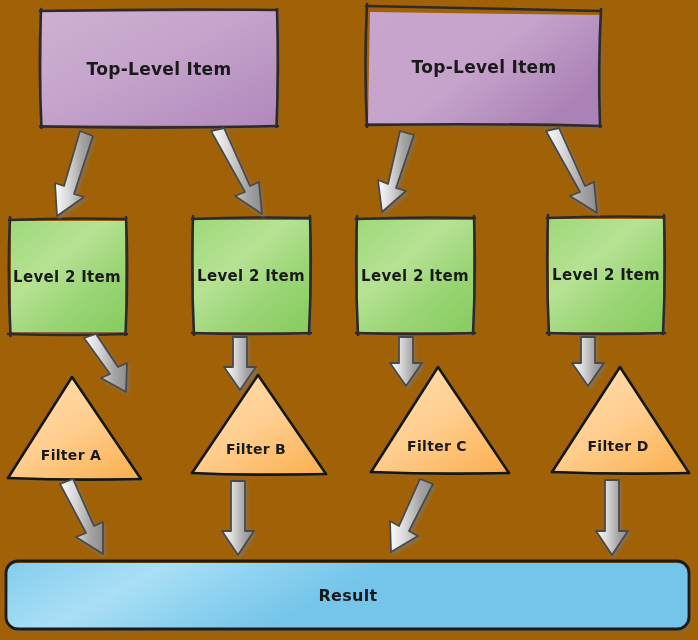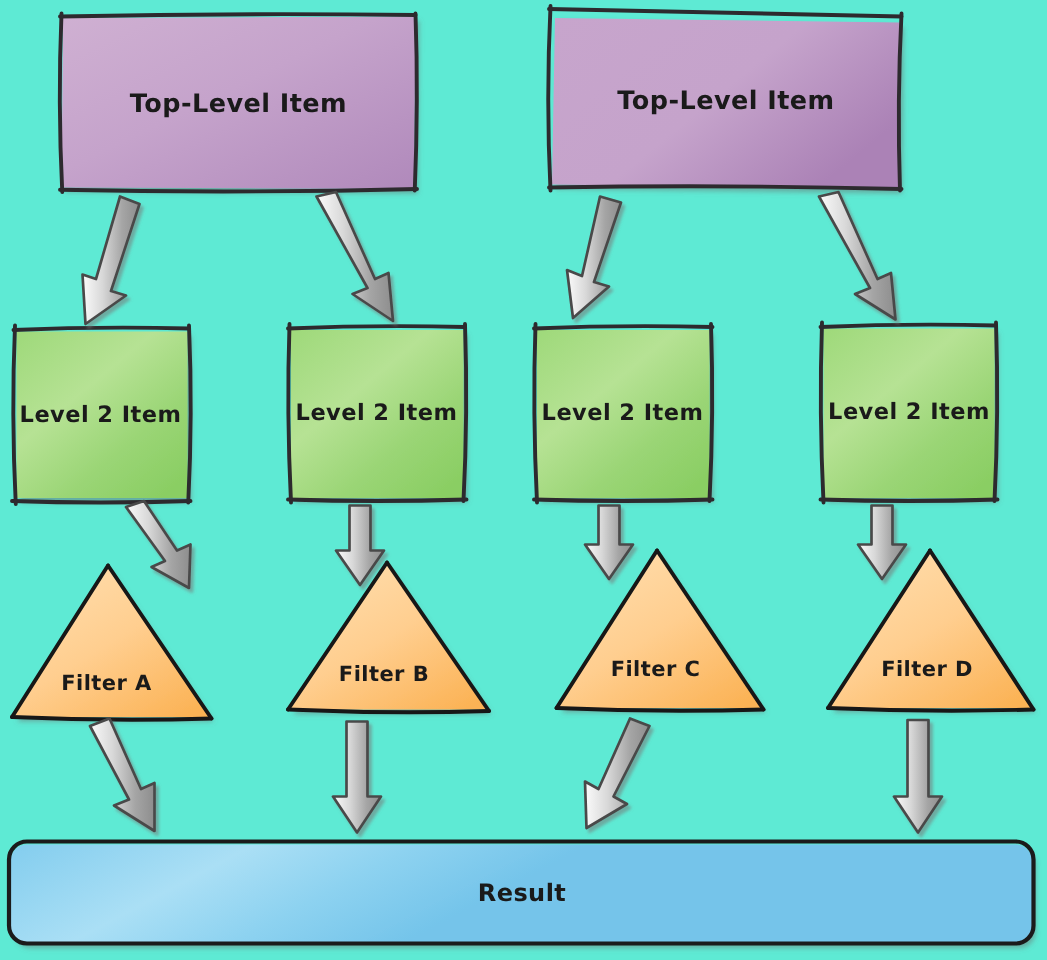--- a/index.html
+++ b/index.html
@@ -7,21 +7,21 @@
     padding: 0;
     background: #ffffff;
   }
   body {
     font-family: "DejaVu Sans", sans-serif;
   }
   #canvas {
     position: relative;
     width: 698px;
     height: 640px;
-    background: #5eead4;
+    background: #a16207;
     overflow: hidden;
   }
   #diagram-svg {
     position: absolute;
     left: 0;
     top: 0;
     width: 698px;
     height: 640px;
   }
   .node-label {

